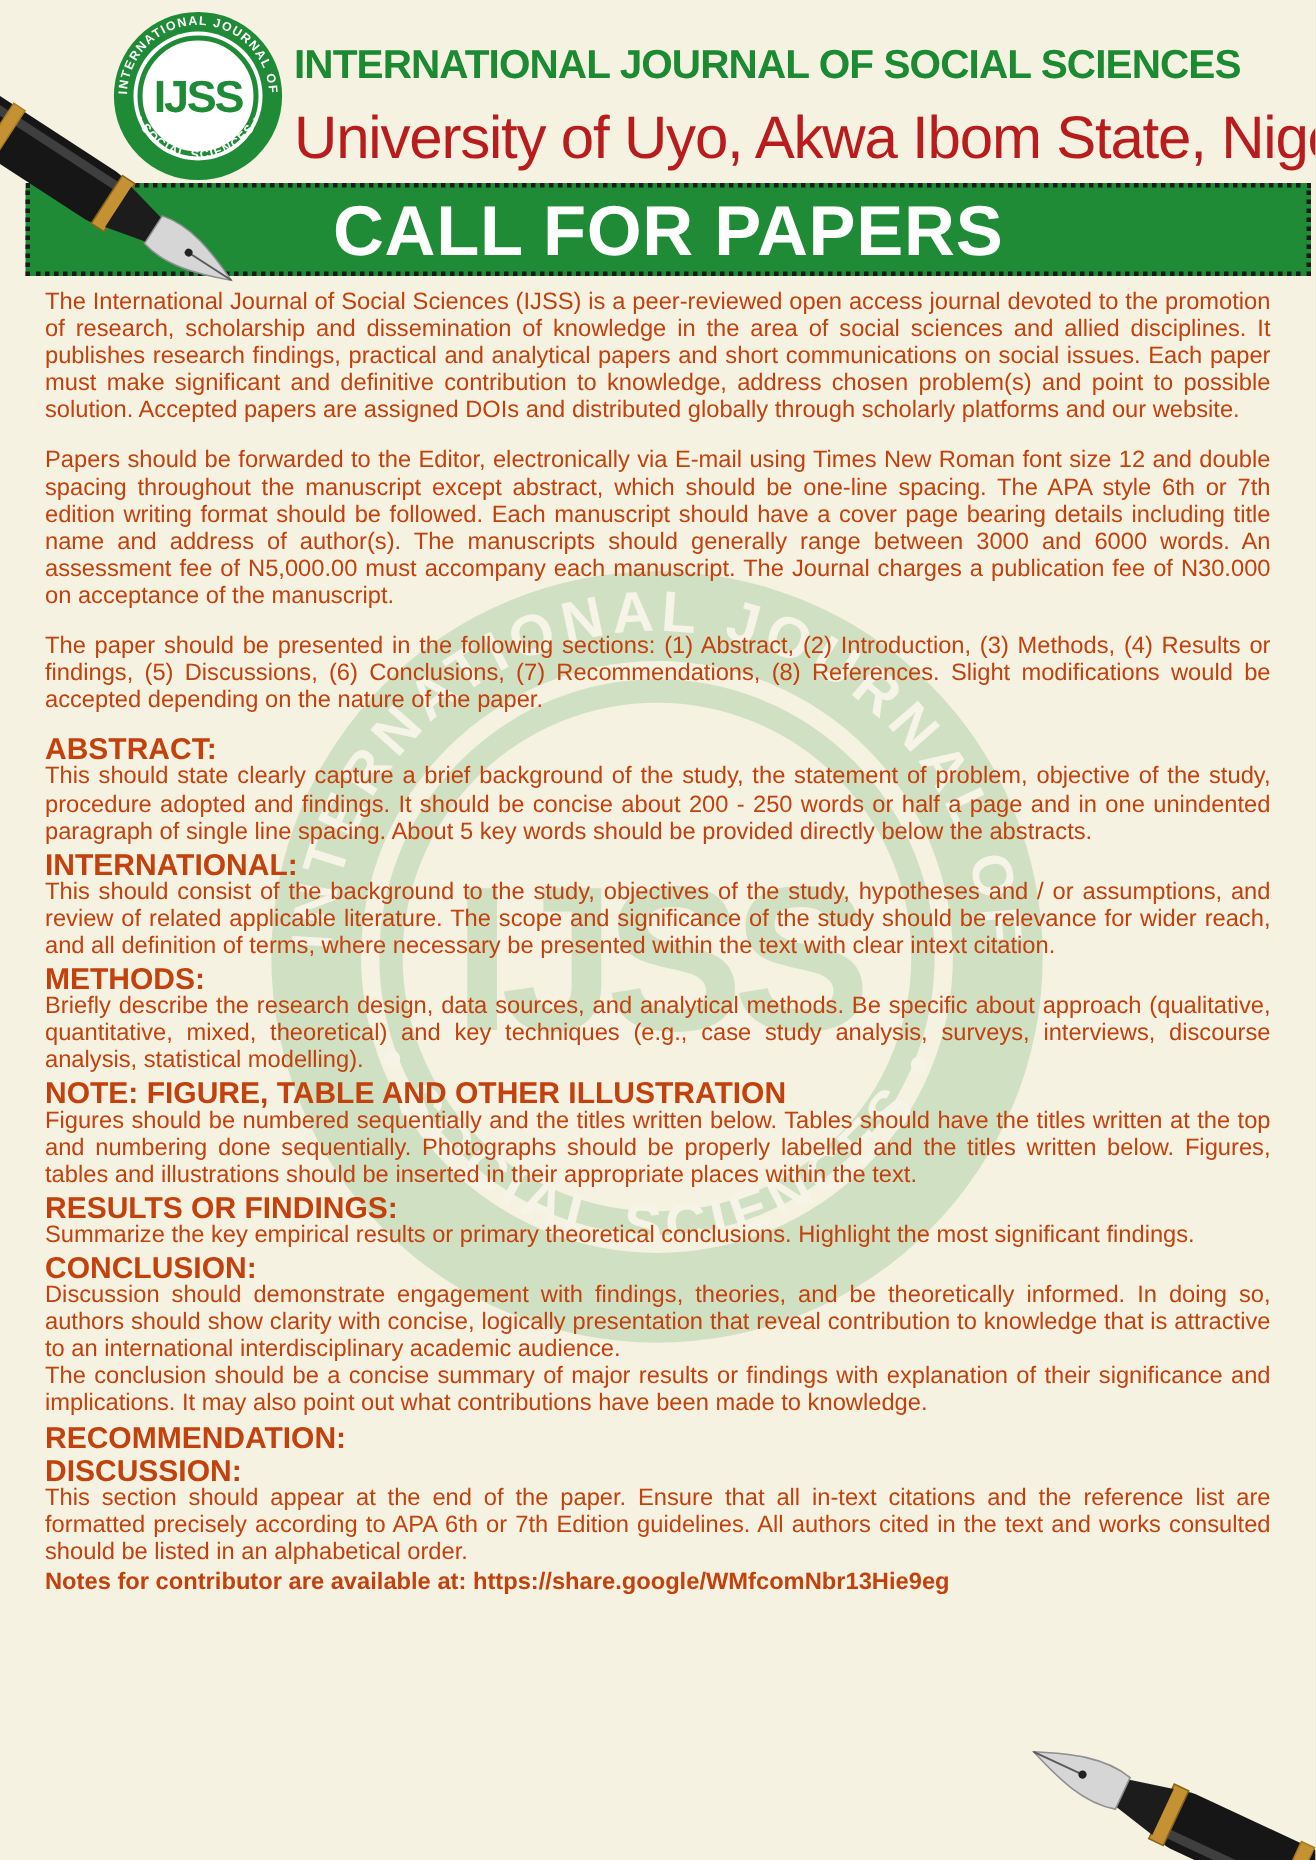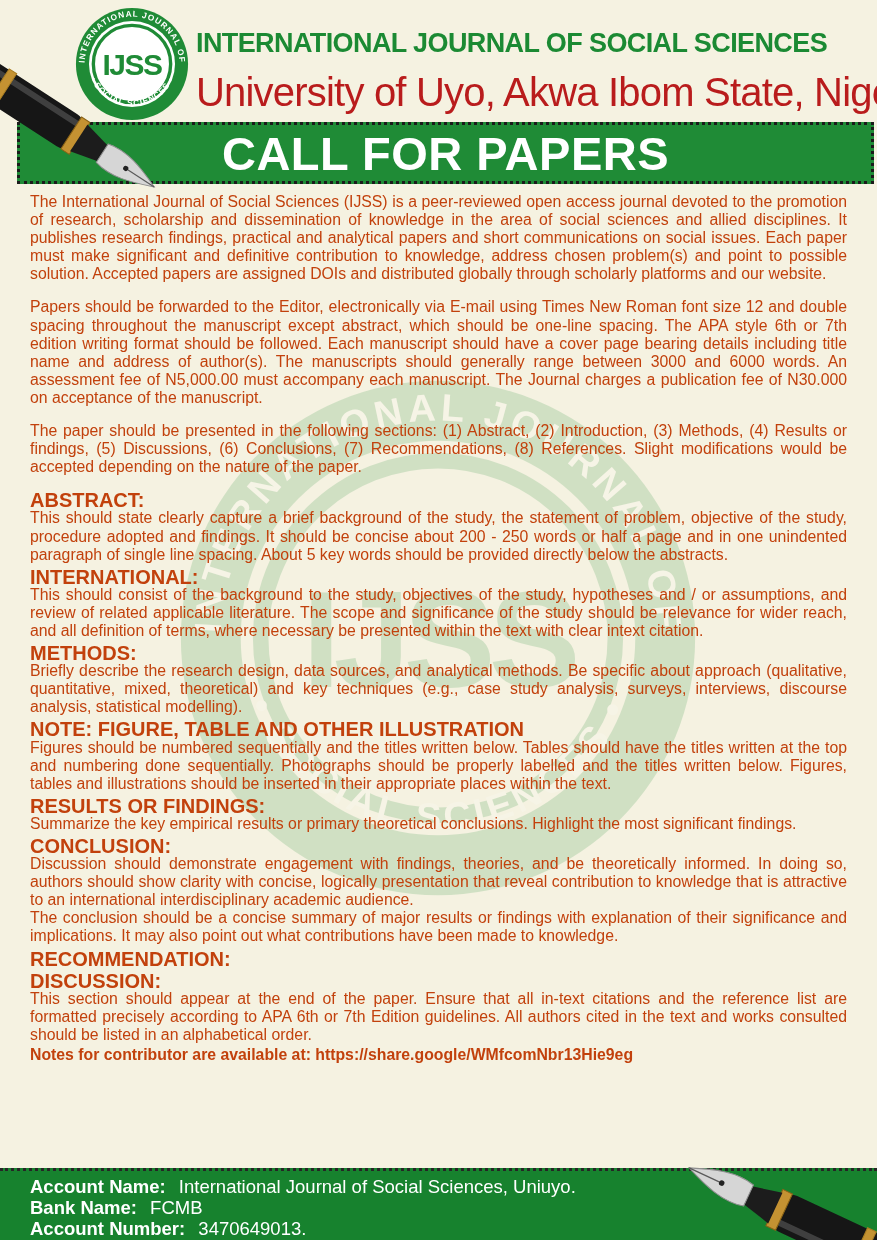--- a/index.html
+++ b/index.html
@@ -172,34 +172,20 @@
       <div class="section-heading">DISCUSSION:</div>
       <div class="section-body">This section should appear at the end of the paper. Ensure that all in-text citations and the reference list are formatted precisely according to APA 6th or 7th Edition guidelines. All authors cited in the text and works consulted should be listed in an alphabetical order.</div>
     </div>
 
     <p class="notes-line">
       <span>Notes for contributor are available at:</span>
       <span class="url">https://share.google/WMfcomNbr13Hie9eg</span>
     </p>
   </div>
 
-  <div class="footer">
-    <div class="footer-row">
-      <span class="label">Account Name:</span>
-      <span class="value">International Journal of Social Sciences, Uniuyo.</span>
-    </div>
-    <div class="footer-row">
-      <span class="label">Bank Name:</span>
-      <span class="value">FCMB</span>
-    </div>
-    <div class="footer-row">
-      <span class="label">Account Number:</span>
-      <span class="value">3470649013.</span>
-    </div>
-  </div>
 
   <svg class="pen pen-bottom-right" viewBox="0 0 260 70">
     <rect x="2" y="20" width="30" height="30" rx="10" fill="#101010"></rect>
     <rect x="25" y="16" width="128" height="38" rx="17" fill="#161616"></rect>
     <rect x="30" y="21" width="115" height="6" rx="3" fill="#4a4a4a" opacity="0.8"></rect>
     <rect x="54" y="15" width="9" height="40" style="fill:#c49232" stroke="#a87d22" stroke-width="1"></rect>
     <rect x="141" y="16" width="10" height="38" fill="#c49232" stroke="#8a6316" stroke-width="1"></rect>
     <path d="M150,19 L180,26 L180,44 L150,51 Z" fill="#1c1c1c"></path>
     <path d="M178,24 C198,19 218,26 240,35 C218,44 198,51 178,46 Z" fill="#d6d6d6" stroke="#8f8f8f" stroke-width="1"></path>
     <path d="M240,35 L207,35" stroke="#5a5a5a" stroke-width="1.2"></path>

